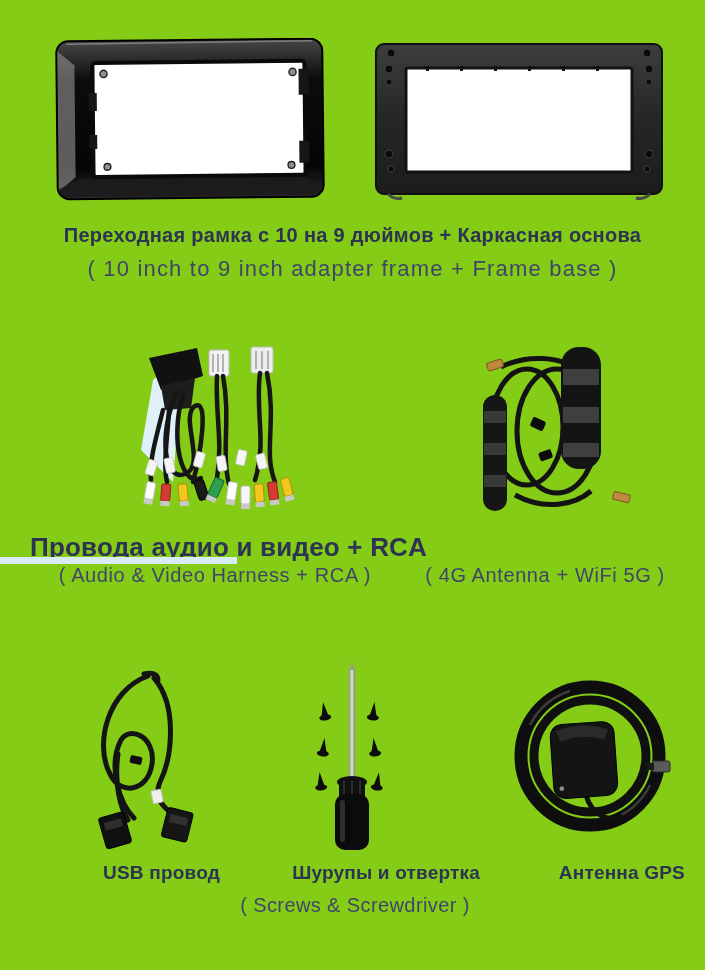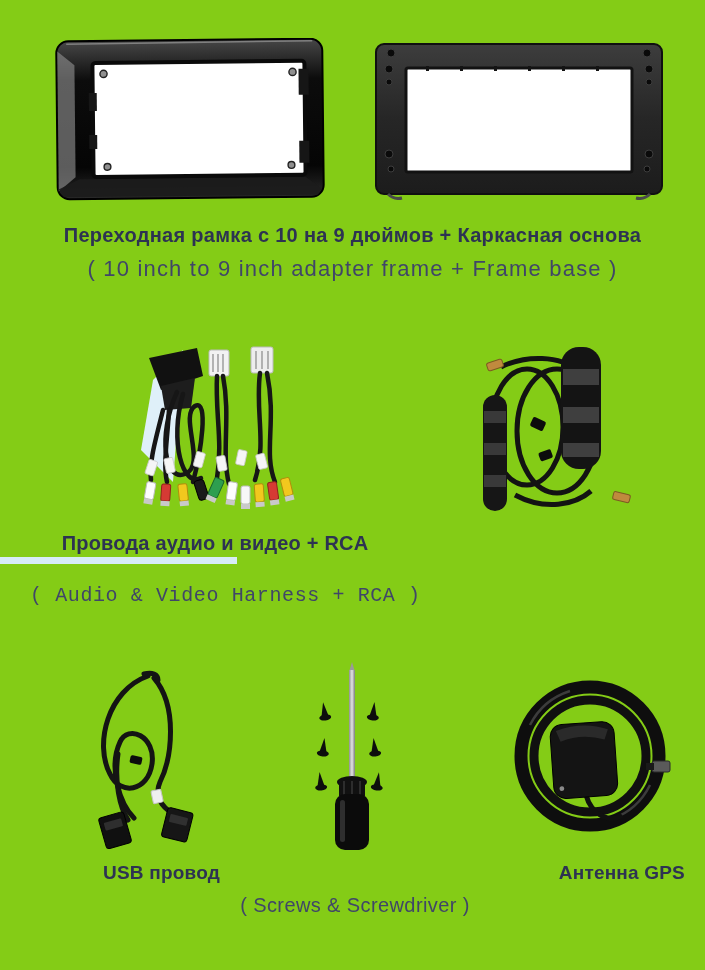--- a/index.html
+++ b/index.html
@@ -4,22 +4,22 @@
 <style>
   html,body{margin:0;padding:0;}
   body{font-family:"Liberation Sans","DejaVu Sans",sans-serif;background:#fff;}
   .sheet{position:relative;width:705px;height:970px;background:#84cc16;overflow:hidden;padding-left:44px;}
   .fig{position:absolute;}
   .lbl{position:absolute;text-align:center;white-space:nowrap;color:#2d3352;}
   .ru{font-weight:bold;}
   .en{font-weight:400;color:#404668;}
   .title-ru{top:224px;left:0;width:705px;font-size:20px;letter-spacing:.3px;}
   .title-en{top:256px;left:0;width:705px;font-size:22px;letter-spacing:1.2px;}
-  .mid-ru{top:532px;font-size:20px;letter-spacing:.2px;}
-  .mid-en{top:584px;font-size:20px;letter-spacing:.6px;font-family:Liberation Mono, monospace;}
+  .mid-ru{top:532px;font-size:26px;letter-spacing:.2px;}
+  .mid-en{top:564px;font-size:20px;letter-spacing:.6px;}
   .bot-ru{top:862px;font-size:19px;letter-spacing:.2px;text-align:right;}
   .bot-en{top:894px;font-size:20px;letter-spacing:.4px;}
   .col-harness{left:30px;width:370px;}
   .col-ant4g{left:410px;width:270px;}
   .col-usb{left:40px;width:180px;}
   .col-screws{left:230px;width:250px;}
   .col-gps{left:490px;width:195px;}
   .wm-stripe{position:absolute;top:557px;left:0;width:237px;height:7px;background:#d7ecf6;}
 </style>
 </head>
@@ -210,20 +210,21 @@
 
       <g>
         <rect x="22" y="26" width="16" height="8" rx="2" fill="#c08a3e" stroke="#7d5a22" transform="rotate(-18 30 30)"></rect>
         <rect x="148" y="158" width="17" height="8" rx="2" fill="#c08a3e" stroke="#7d5a22" transform="rotate(14 156 162)"></rect>
       </g>
     </svg>
   </div>
 
   <div class="lbl ru mid-ru col-harness">Провода аудио и видео + RCA</div>
   <div class="lbl en mid-en col-harness">( Audio &amp; Video Harness + RCA )</div>
+  <div class="lbl en mid-en col-ant4g">( 4G Antenna + WiFi 5G )</div>
   <div class="wm-stripe"></div>
 
   <div class="fig" style="left:60px;top:662px;width:160px;height:192px;">
     <svg width="160" height="192" viewBox="0 0 160 192">
       <g fill="none" stroke="#141414" stroke-width="5" stroke-linecap="round">
         <path d="M88,14 C48,28 34,82 50,112 C60,134 88,130 92,102 C96,74 68,62 60,80 C48,106 60,142 74,156"></path>
         <path d="M94,16 C118,44 112,96 100,120 C92,138 108,150 116,152"></path>
         <path d="M84,12 C92,10 98,12 98,18"></path>
         <path d="M58,92 C54,120 60,146 68,158"></path>
       </g>
@@ -309,16 +310,17 @@
 
       <g transform="rotate(-4 85 96)">
         <rect x="52" y="58" width="64" height="74" rx="12" fill="#141414" stroke="#000"></rect>
         <path d="M58,64 q28,-8 52,2 l-4,10 q-22,-8 -44,-1 z" fill="#333" opacity="0.7"></path>
         <circle cx="60" cy="122" r="2.4" fill="#8a8a8a"></circle>
       </g>
     </svg>
   </div>
 
   <div class="lbl ru bot-ru col-usb">USB провод</div>
+  <div class="lbl ru bot-ru col-screws">Шурупы и отвертка</div>
   <div class="lbl en bot-en col-screws">( Screws &amp; Screwdriver )</div>
   <div class="lbl ru bot-ru col-gps">Антенна GPS</div>
 
 </div>
 
 </body></html>

